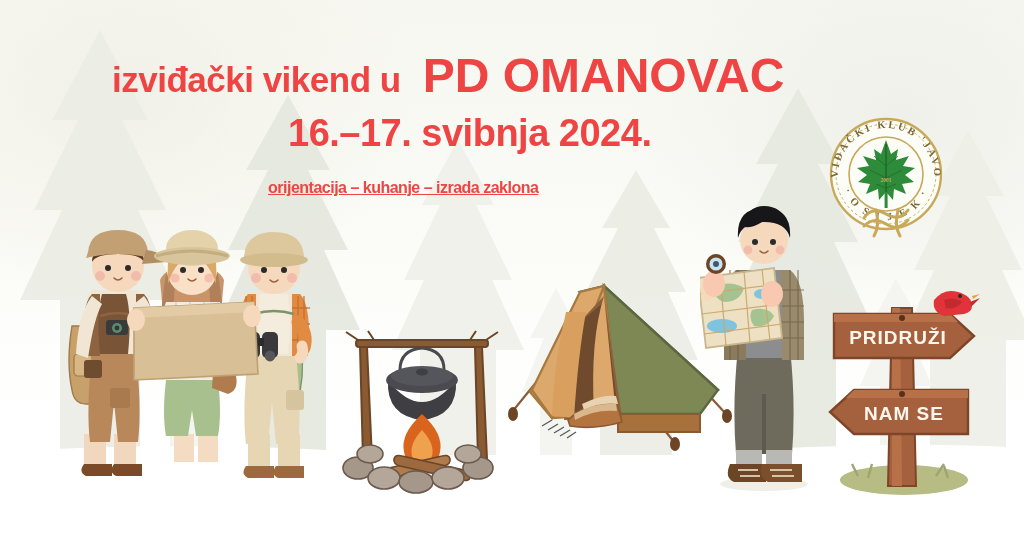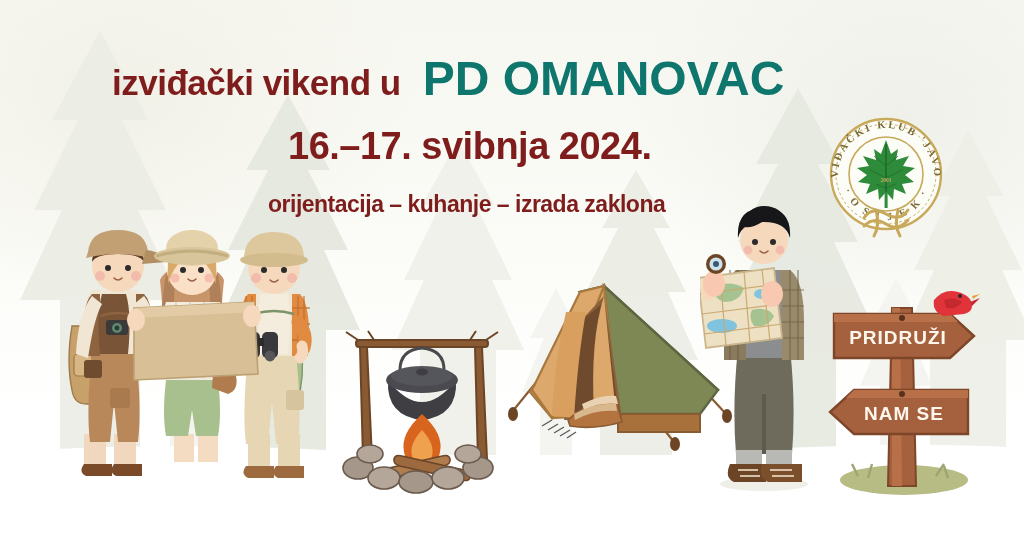--- a/index.html
+++ b/index.html
@@ -37,44 +37,44 @@
     left: 0; top: 52px;
     width: 1024px;
   }
   .line1 {
     position: absolute;
     left: 112px; top: 0;
     white-space: nowrap;
     display: flex; align-items: baseline; gap: 22px;
   }
   .t-dark {
-    color: #7f1d1d;
+    color: #ef4444;
     font-weight: 700;
     letter-spacing: -0.5px;
-    margin-top: 13px;
   }
   .t-orange {
-    color: #0f766e;
+    color: #ef4444;
     font-weight: 700;
     letter-spacing: -0.5px;
   }
   .title-pre { font-size: 35px; line-height: 1; }
   .title-main { font-size: 48px; line-height: 1; letter-spacing: 0px; }
 
   .line2 {
     position: absolute;
     left: 288px; top: 62px;
     font-size: 38px; line-height: 1;
     white-space: nowrap;
   }
   .line3 {
     position: absolute;
     left: 268px; top: 128px;
-    font-size: 23px; line-height: 1;
+    font-size: 16px; line-height: 1;
     white-space: nowrap;
+    text-decoration: underline;
   }
 
   
   .logo-badge {
     position: absolute;
     left: 820px; top: 110px;
     width: 132px; height: 132px;
   }
   .logo-badge svg { display: block; width: 132px; height: 132px; }
 

